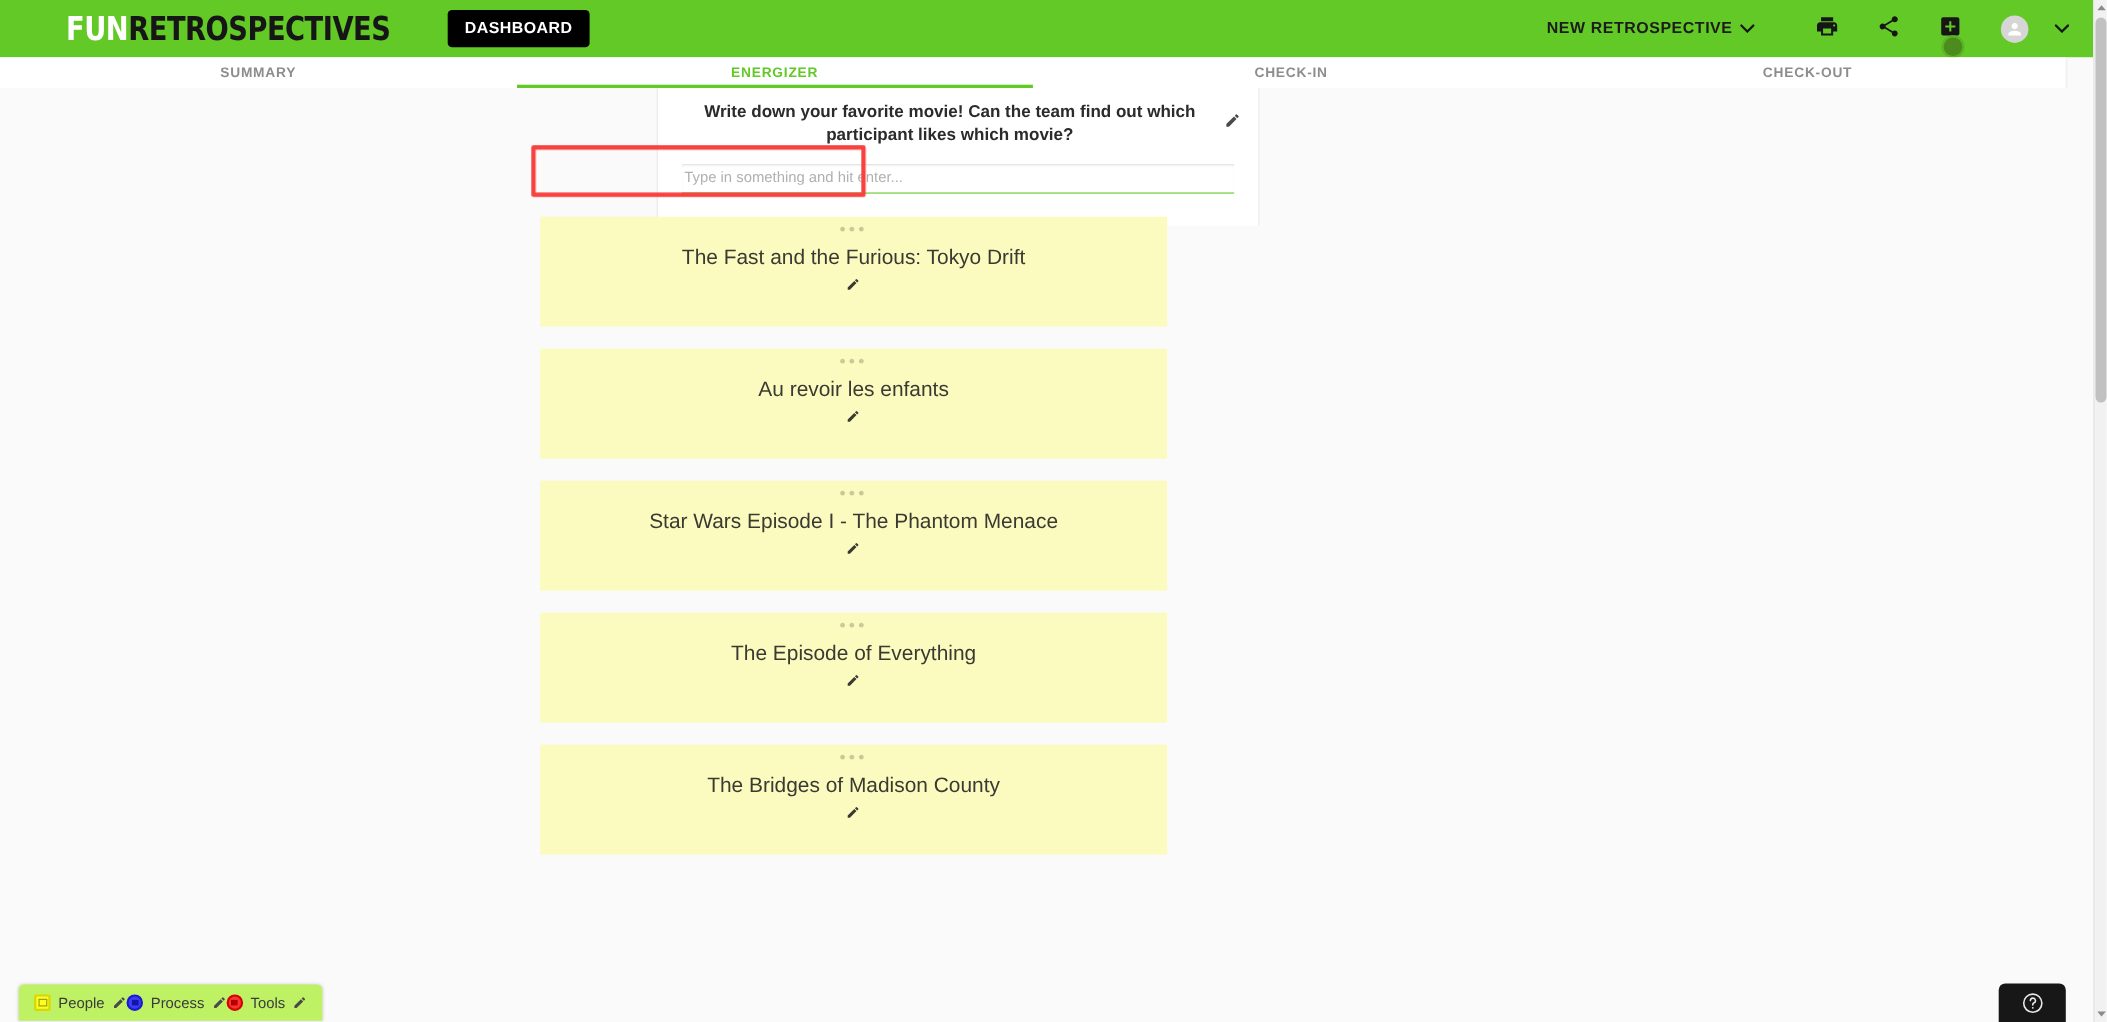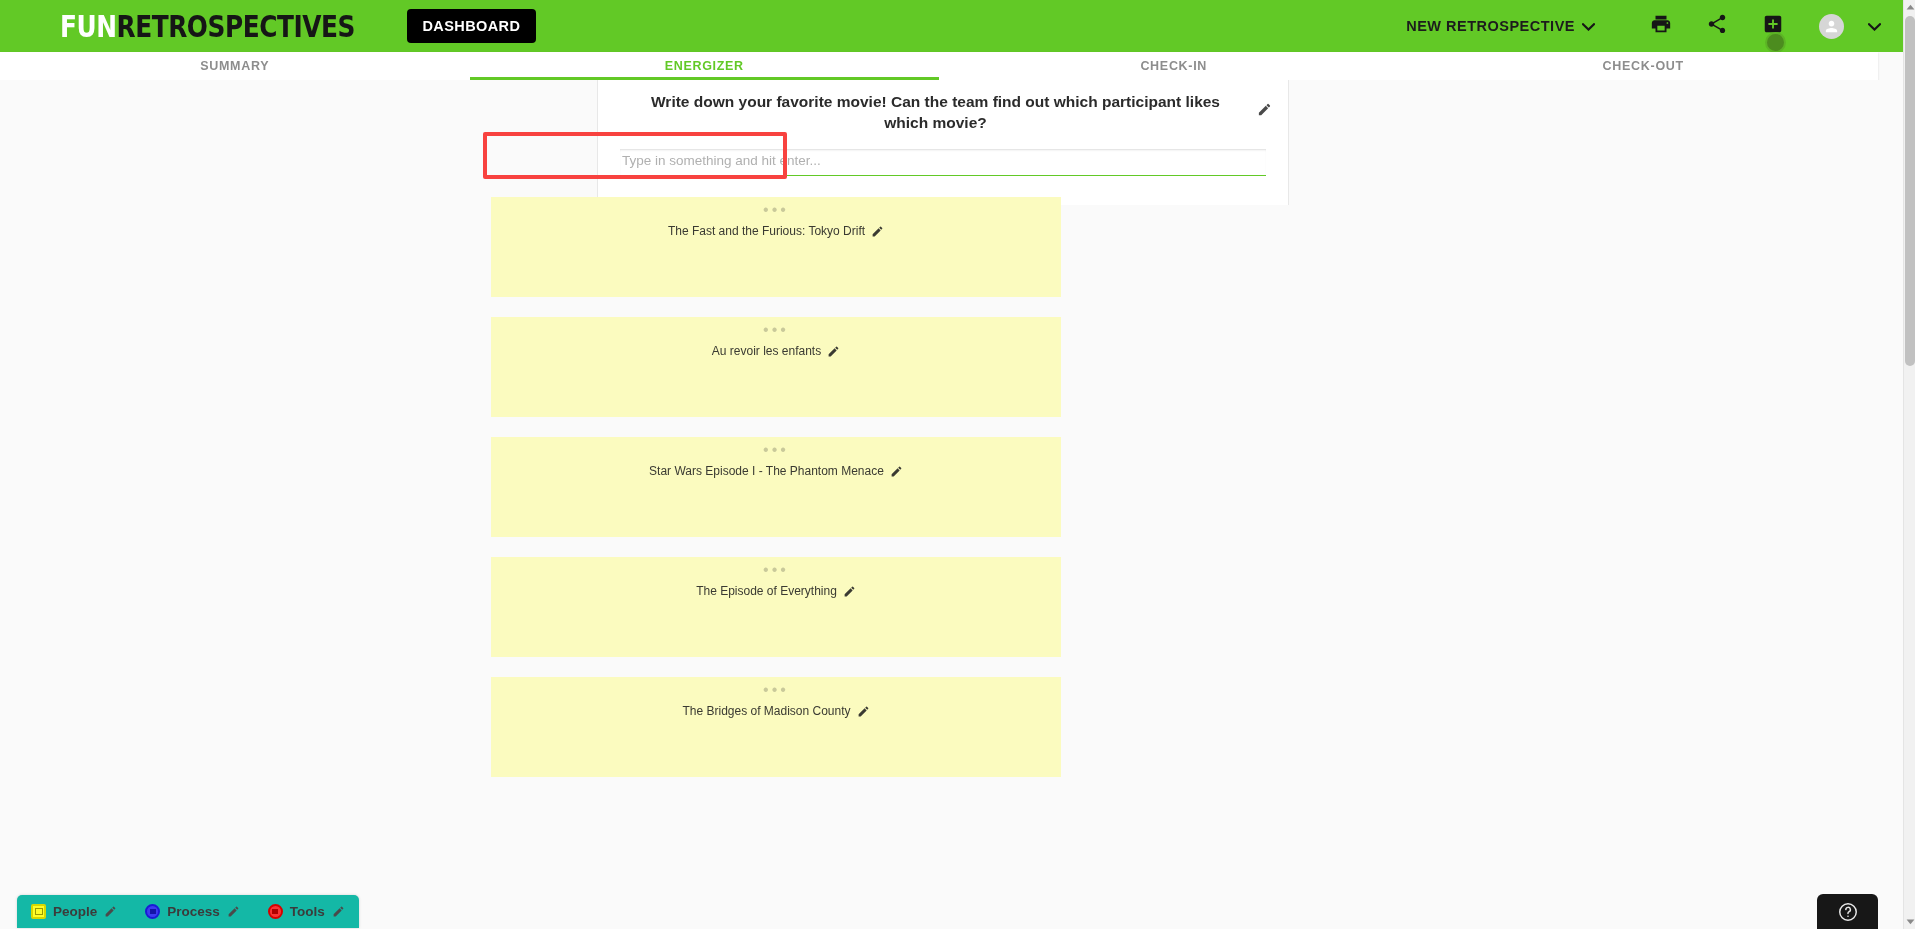--- a/index.html
+++ b/index.html
@@ -145,21 +145,21 @@
     top: 80px; left: 0;
     width: 1903px; height: 849px;
     background: #fafafa;
     overflow: hidden;
   }
 
   
   .question-panel {
     position: absolute;
     left: 597px; top: 0;
-    width: 692px;
+    width: 548px;
     background: #ffffff;
     border-left: 1px solid #e8e8e8;
     border-right: 1px solid #e8e8e8;
     padding: 12px 16px 14px 16px;
     min-height: 125px;
   }
   .question-row {
     display: flex;
     align-items: flex-start;
   }
@@ -226,40 +226,40 @@
     color: #c9c99a;
     font-size: 16px;
     letter-spacing: 3px;
     line-height: 8px;
     height: 10px;
     cursor: grab;
     user-select: none;
   }
   .card-body {
     margin-top: 8px;
-    font-size: 12px;
+    font-size: 19px;
     color: #3a3a32;
     display: inline-flex;
     align-items: center;
     gap: 6px;
+    flex-direction: column;
   }
   .card-edit { cursor: pointer; display: inline-flex; }
 
   
   .legend {
     position: absolute;
     left: 17px; bottom: 1px;
-    background: #14b8a6;
+    background: #bef264;
     border-radius: 5px 5px 0 0;
     box-shadow: 0 0 3px rgba(0,0,0,0.16);
     padding: 9px 14px;
     display: flex;
     align-items: center;
-    gap: 28px;
-    font-weight: bold;
+    gap: 0;
   }
   .legend-item {
     display: flex; align-items: center; gap: 7px;
     font-size: 13.5px;
     color: #3b3b3b;
   }
   .legend-swatch {
     width: 15px; height: 15px;
     display: flex; align-items: center; justify-content: center;
   }

